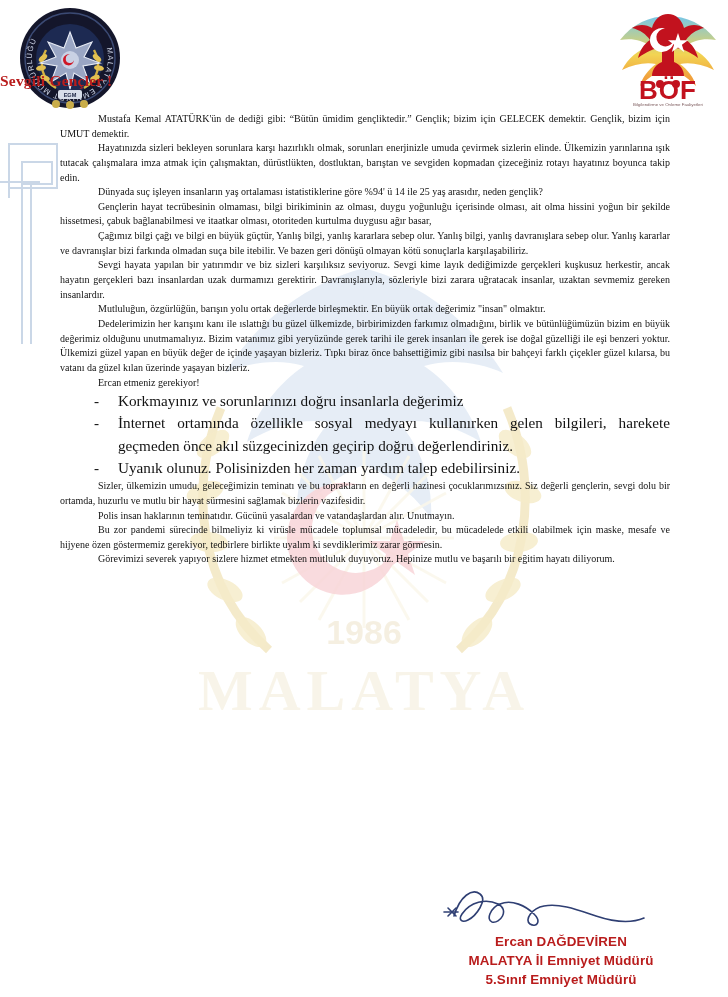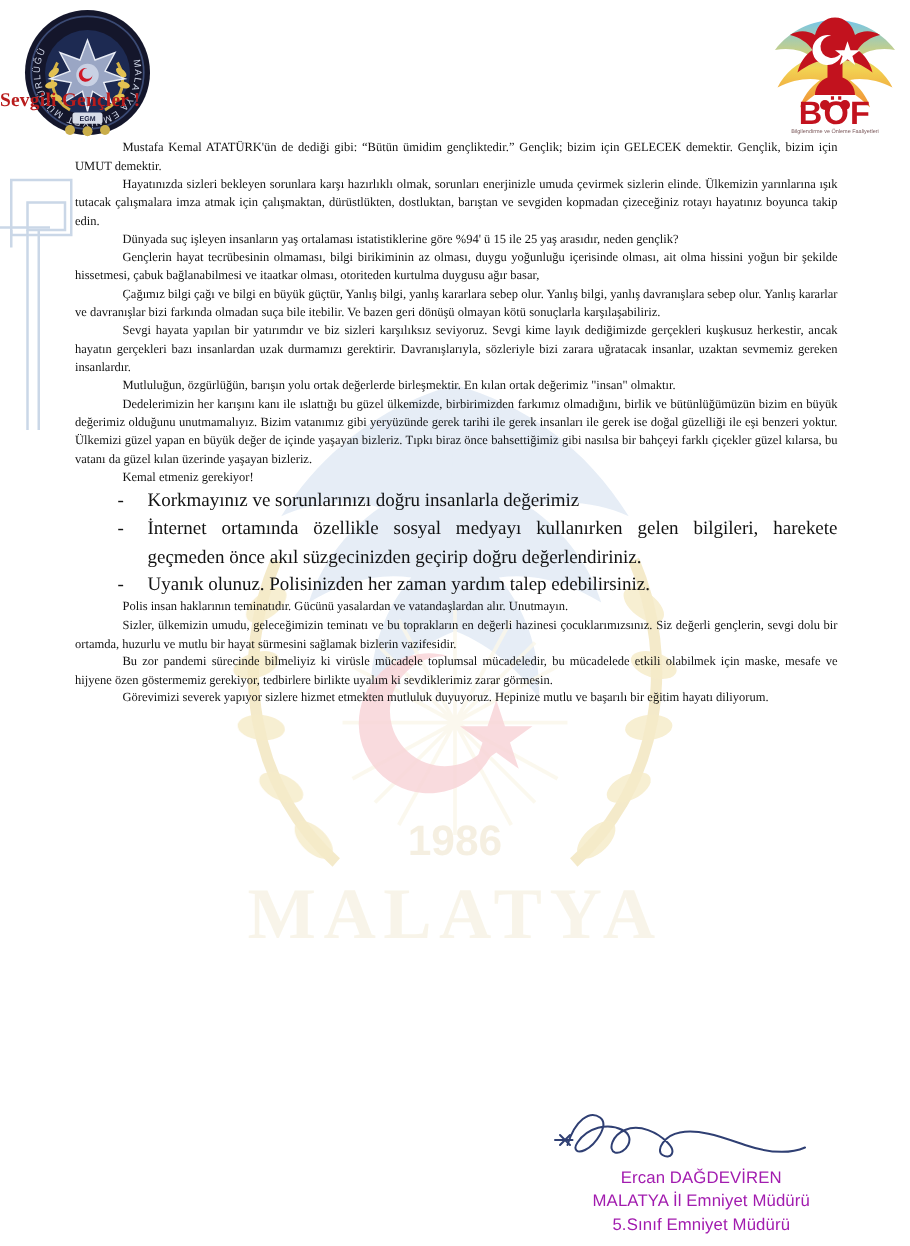--- a/index.html
+++ b/index.html
@@ -29,21 +29,21 @@
     width: 64px;
     height: 210px;
     opacity: .55;
     pointer-events: none;
   }
 
   
   .watermark {
     position: absolute;
     left: 50%;
-    top: 508px;
+    top: 468px;
     transform: translate(-50%, -50%);
     width: 470px;
     height: 540px;
     opacity: .30;
     pointer-events: none;
   }
 
   
   .header {
     position: relative;
@@ -124,22 +124,23 @@
   }
   .sig-mark {
     position: relative;
     height: 42px;
   }
   .sig-mark svg { position: absolute; left: 18px; top: -4px; }
   .sig-line {
     font-family: "Liberation Sans", sans-serif;
     font-size: 13.4px;
     line-height: 1.42;
-    color: #a21caf;
+    color: #b91c1c;
     letter-spacing: .1px;
+    font-weight: bold;
   }
 </style>
 </head>
 <body>
 
 <div class="page">
 
   <div class="edge-decor">
     <svg width="64" height="210" viewBox="0 0 64 210" fill="none">
       <g stroke="#9fb7d4" stroke-width="2" fill="none">
@@ -268,46 +269,46 @@
       </svg>
     </div>
 
     <div class="doc-title">Sevgili Gençler !</div>
   </div>
 
   <div class="body-text">
 
     <p>Mustafa Kemal ATATÜRK'ün de dediği gibi: “Bütün ümidim gençliktedir.” Gençlik; bizim için GELECEK demektir.  Gençlik, bizim için UMUT demektir.</p>
     <p>Hayatınızda sizleri bekleyen sorunlara karşı hazırlıklı olmak, sorunları enerjinizle umuda çevirmek sizlerin elinde. Ülkemizin yarınlarına ışık tutacak çalışmalara imza atmak için çalışmaktan, dürüstlükten, dostluktan, barıştan ve sevgiden kopmadan çizeceğiniz rotayı hayatınız boyunca takip edin.</p>
-    <p>Dünyada suç işleyen insanların yaş ortalaması istatistiklerine göre %94' ü 15 ile 25 yaş arasıdır, neden gençlik?</p>
+    <p>Dünyada suç işleyen insanların yaş ortalaması istatistiklerine göre %94' ü 14 ile 25 yaş arasıdır, neden gençlik?</p>
     <p>Gençlerin hayat tecrübesinin olmaması, bilgi birikiminin az olması, duygu yoğunluğu içerisinde olması, ait olma hissini yoğun bir şekilde hissetmesi, çabuk bağlanabilmesi ve itaatkar olması, otoriteden kurtulma duygusu ağır basar,</p>
     <p>Çağımız bilgi çağı ve bilgi en büyük güçtür, Yanlış bilgi, yanlış kararlara sebep olur. Yanlış bilgi, yanlış davranışlara sebep olur. Yanlış kararlar ve davranışlar bizi farkında olmadan suça bile itebilir. Ve bazen geri dönüşü olmayan kötü sonuçlarla karşılaşabiliriz.</p>
     <p>Sevgi hayata yapılan bir yatırımdır ve biz sizleri karşılıksız seviyoruz. Sevgi kime layık dediğimizde gerçekleri kuşkusuz herkestir, ancak hayatın gerçekleri bazı insanlardan uzak durmamızı gerektirir. Davranışlarıyla, sözleriyle bizi zarara uğratacak insanlar, uzaktan sevmemiz gereken insanlardır.</p>
-    <p>Mutluluğun, özgürlüğün, barışın yolu ortak değerlerde birleşmektir. En kılan ortak değerimiz "insan" olmaktır.</p>
+    <p>Mutluluğun, özgürlüğün, barışın yolu ortak değerlerde birleşmektir. En büyük ortak değerimiz "insan" olmaktır.</p>
     <p>Dedelerimizin her karışını kanı ile ıslattığı bu güzel ülkemizde, birbirimizden farkımız olmadığını, birlik ve bütünlüğümüzün bizim en büyük değerimiz olduğunu unutmamalıyız. Bizim vatanımız gibi yeryüzünde gerek tarihi ile gerek insanları ile gerek ise doğal güzelliği ile eşi benzeri yoktur. Ülkemizi güzel yapan en büyük değer de içinde yaşayan bizleriz. Tıpkı biraz önce bahsettiğimiz gibi nasılsa bir bahçeyi farklı çiçekler güzel kılarsa, bu vatanı da güzel kılan üzerinde yaşayan bizleriz.</p>
 
-    <p>Kemal etmeniz gerekiyor!</p>
+    <p>Ercan etmeniz gerekiyor!</p>
 
     <ul class="bullet-list">
       <li>
         <span class="dash">-</span>
         <span>Korkmayınız ve sorunlarınızı doğru insanlarla değerimiz</span>
       </li>
       <li>
         <span class="dash">-</span>
         <span>İnternet ortamında özellikle sosyal medyayı kullanırken gelen bilgileri, harekete geçmeden önce akıl süzgecinizden geçirip doğru değerlendiriniz.</span>
       </li>
       <li>
         <span class="dash">-</span>
         <span>Uyanık olunuz. Polisinizden her zaman yardım talep edebilirsiniz.</span>
       </li>
     </ul>
 
+    <p>Sizler, ülkemizin umudu, geleceğimizin teminatı ve bu toprakların en değerli hazinesi çocuklarımızsınız. Siz değerli gençlerin, sevgi dolu bir ortamda, huzurlu ve mutlu bir hayat sürmesini sağlamak bizlerin vazifesidir.</p>
     <p>Polis insan haklarının teminatıdır. Gücünü yasalardan ve vatandaşlardan alır. Unutmayın.</p>
-    <p>Sizler, ülkemizin umudu, geleceğimizin teminatı ve bu toprakların en değerli hazinesi çocuklarımızsınız. Siz değerli gençlerin, sevgi dolu bir ortamda, huzurlu ve mutlu bir hayat sürmesini sağlamak bizlerin vazifesidir.</p>
     <p>Bu zor pandemi sürecinde bilmeliyiz ki virüsle mücadele toplumsal mücadeledir, bu mücadelede etkili olabilmek için maske, mesafe ve hijyene özen göstermemiz gerekiyor, tedbirlere birlikte uyalım ki sevdiklerimiz zarar görmesin.</p>
     <p>Görevimizi severek yapıyor sizlere hizmet etmekten mutluluk duyuyoruz. Hepinize mutlu ve başarılı bir eğitim hayatı diliyorum.</p>
   </div>
 
   <div class="signature">
     <div class="sig-mark">
       <svg width="230" height="48" viewBox="0 0 230 48" fill="none">
         <g stroke="#2f3f73" stroke-width="1.6" fill="none" stroke-linecap="round">
           <path d="M16 30 C22 10 34 2 42 8 C50 14 38 30 30 34 C24 37 20 34 24 28
                    C32 16 48 12 60 18 C72 24 62 38 54 36 C48 34 52 22 62 18

